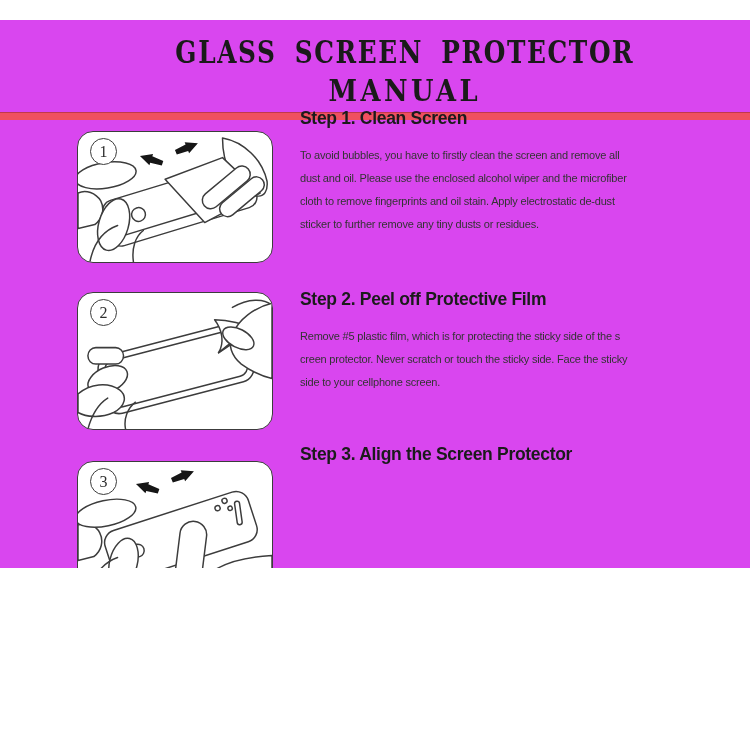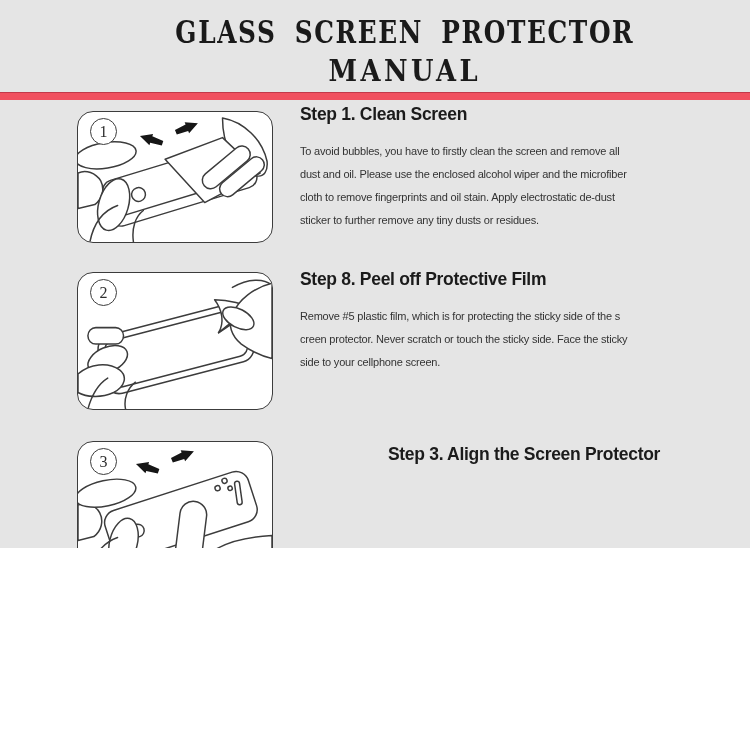--- a/index.html
+++ b/index.html
@@ -2,22 +2,23 @@
 <html><head>
 <meta charset="utf-8">
 <style>
   * { margin: 0; padding: 0; box-sizing: border-box; }
   html, body { background: #ffffff; }
   body { font-family: "Liberation Sans", sans-serif; }
   .page {
     position: relative;
     width: 750px;
     height: 548px;
-    background: #e5e5e5;
+    background: #d946ef;
     overflow: hidden;
+    margin-top: 20px;
   }
   
   .title-block {
     position: absolute;
     top: 14px;
     left: 0;
     width: 750px;
     text-align: center;
     transform: translateX(30px);
     color: #1a1a1a;
@@ -83,23 +84,23 @@
     background: #fff;
     z-index: 2;
   }
   
   .step-text {
     position: absolute;
     left: 300px;
     width: 448px;
     color: #1b1b1b;
   }
-  .step-text-1 { top: 104px; }
+  .step-text-1 { top: 88px; }
   .step-text-2 { top: 269px; }
-  .step-text-3 { top: 444px; text-align: center; }
+  .step-text-3 { top: 424px; }
   .step-text-4 { top: 591px; text-align: center; }
   .step-heading {
     font-family: "Liberation Sans", sans-serif;
     font-weight: bold;
     font-size: 17.5px;
     letter-spacing: -0.3px;
     color: #1b1b1b;
   }
   .step-body {
     margin-top: 15px;
@@ -187,21 +188,21 @@
           <rect x="10" y="53" width="36" height="16" rx="8" fill="#fff"></rect>
           <ellipse cx="30" cy="84" rx="21" ry="12" transform="rotate(-22 30 84)" fill="#fff"></ellipse>
           <path d="M0,98 C12,88 30,86 42,94 C50,100 48,110 36,116 C22,122 8,120 0,116 Z" fill="#fff"></path>
           <path d="M10,132 C14,118 20,108 30,102"></path>
           <path d="M48,132 C46,122 50,112 58,106"></path>
         </g>
       </g>
     </svg>
   </div>
   <div class="step-text step-text-2">
-    <div class="step-heading">Step 8. Peel off Protective Film</div>
+    <div class="step-heading">Step 2. Peel off Protective Film</div>
     <div class="step-body">Remove #5 plastic film, which is for protecting the sticky side of the s
 creen protector. Never scratch or touch the sticky side. Face the sticky
 side to your cellphone screen.</div>
   </div>
 
   <div class="fig fig-3">
     <span class="fig-num">3</span>
     <svg viewBox="0 0 196 132" preserveAspectRatio="none">
       <g fill="none" stroke="#3c3c3c" stroke-width="1.5" stroke-linecap="round" stroke-linejoin="round">
         <path d="M118,132 C128,110 154,97 196,95 L196,132 Z" fill="#fff"></path>

